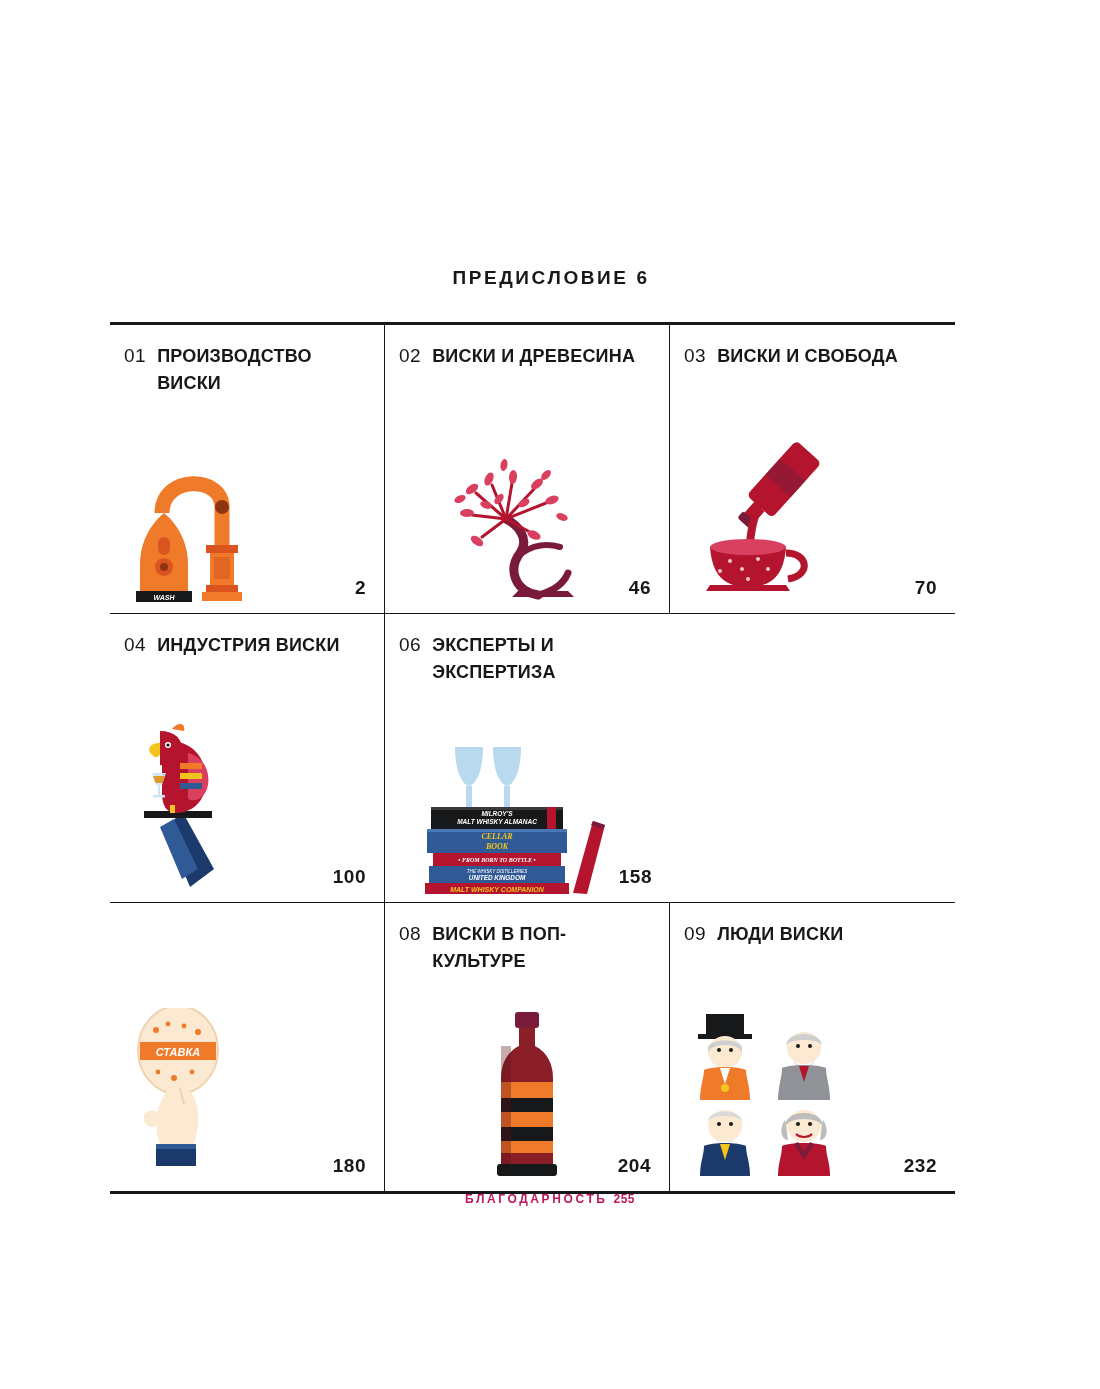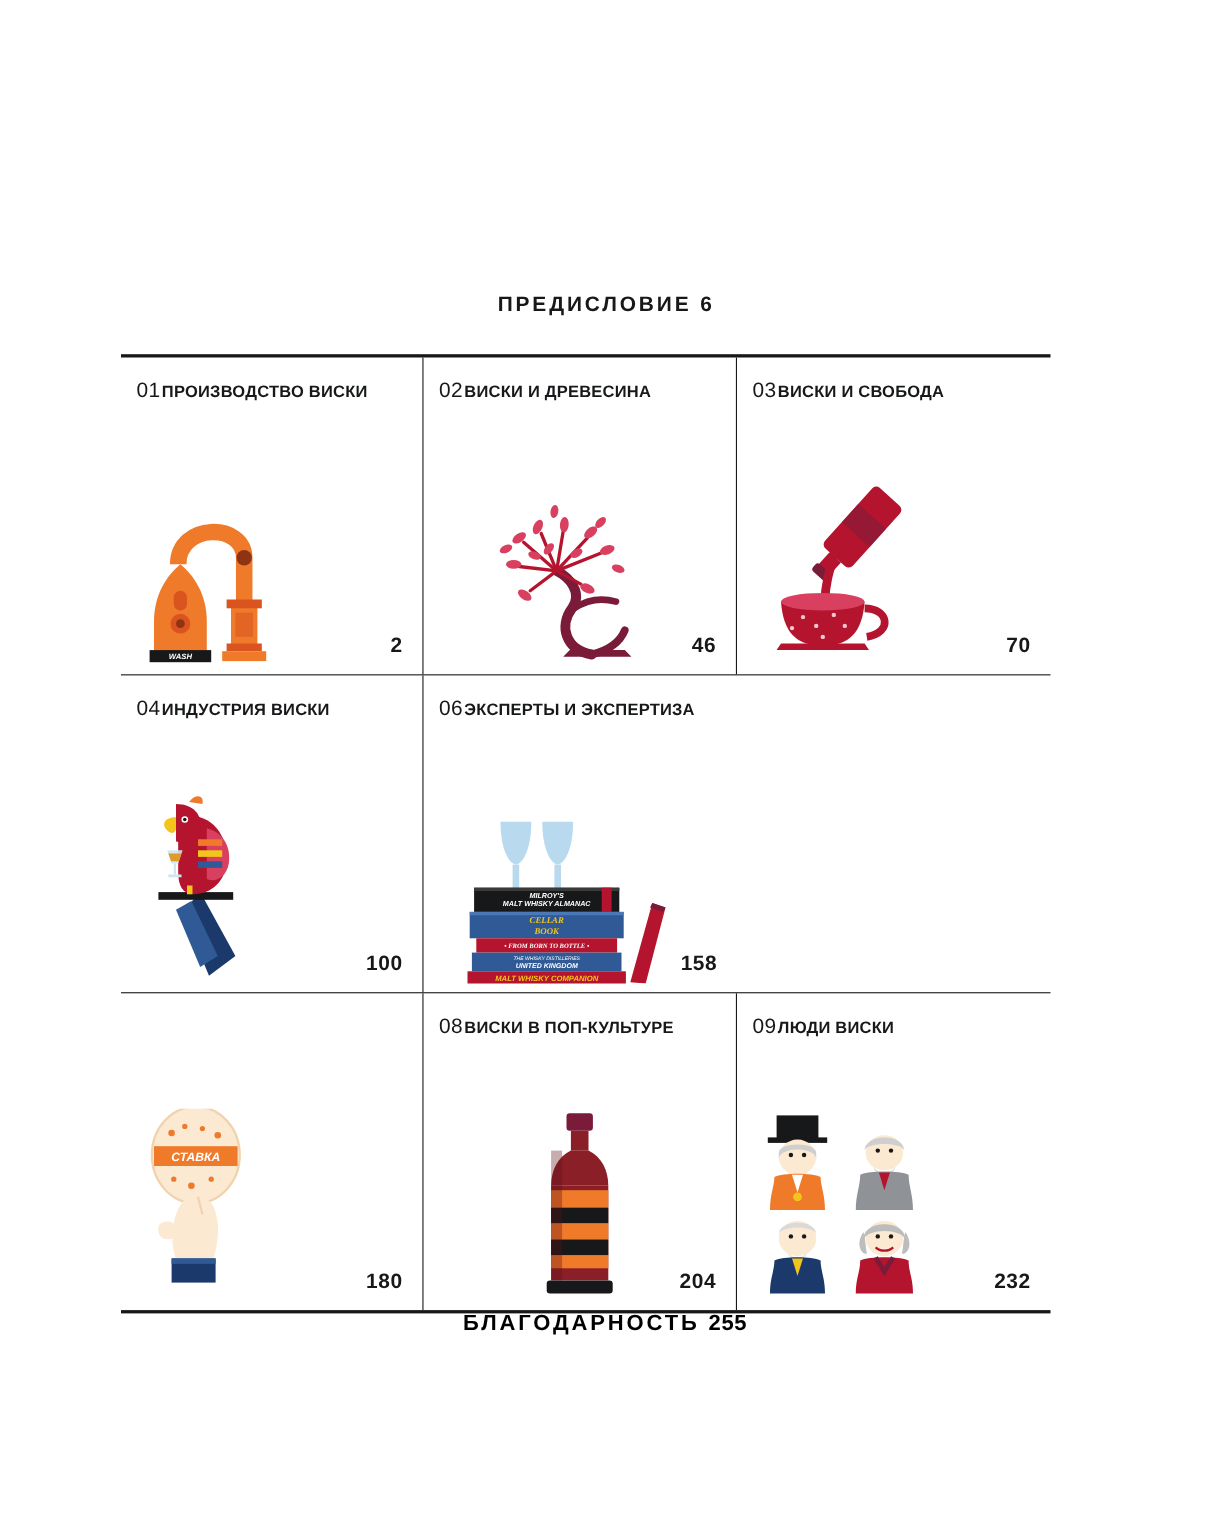--- a/index.html
+++ b/index.html
@@ -64,31 +64,31 @@
     border-right: 1.5px solid #17181a;
     padding: 18px 18px 0 14px;
   }
   .cell.w1 { width: 275px; }
   .cell.w2 { width: 285px; }
   .cell.w3 { width: 285px; border-right: none; }
 
   .cell-head {
     display: flex;
     align-items: flex-start;
-    gap: 1px;
+    gap: 11px;
   }
   .num {
     font-size: 19px;
     font-weight: normal;
     letter-spacing: 0.5px;
     line-height: 25px;
     color: #17181a;
   }
   .title {
-    font-size: 15px;
+    font-size: 18px;
     font-weight: bold;
     line-height: 27px;
     letter-spacing: 0.2px;
     color: #17181a;
     text-transform: uppercase;
   }
   .pagenum {
     position: absolute;
     right: 18px;
     bottom: 14px;
@@ -111,24 +111,24 @@
   }
   .art.center { justify-content: center; padding-left: 0; }
 
   
   .ack {
     position: absolute;
     left: 0;
     top: 1180px;
     width: 1100px;
     text-align: center;
-    font-size: 20px;
+    font-size: 12px;
     font-weight: bold;
     letter-spacing: 2.6px;
-    color: #000000;
+    color: #be185d;
   }
   .ack .pg { letter-spacing: 0.5px; }
 </style>
 </head>
 <body>
 
 <div class="page">
 
   <div class="foreword">
     <span>ПРЕДИСЛОВИЕ</span>

